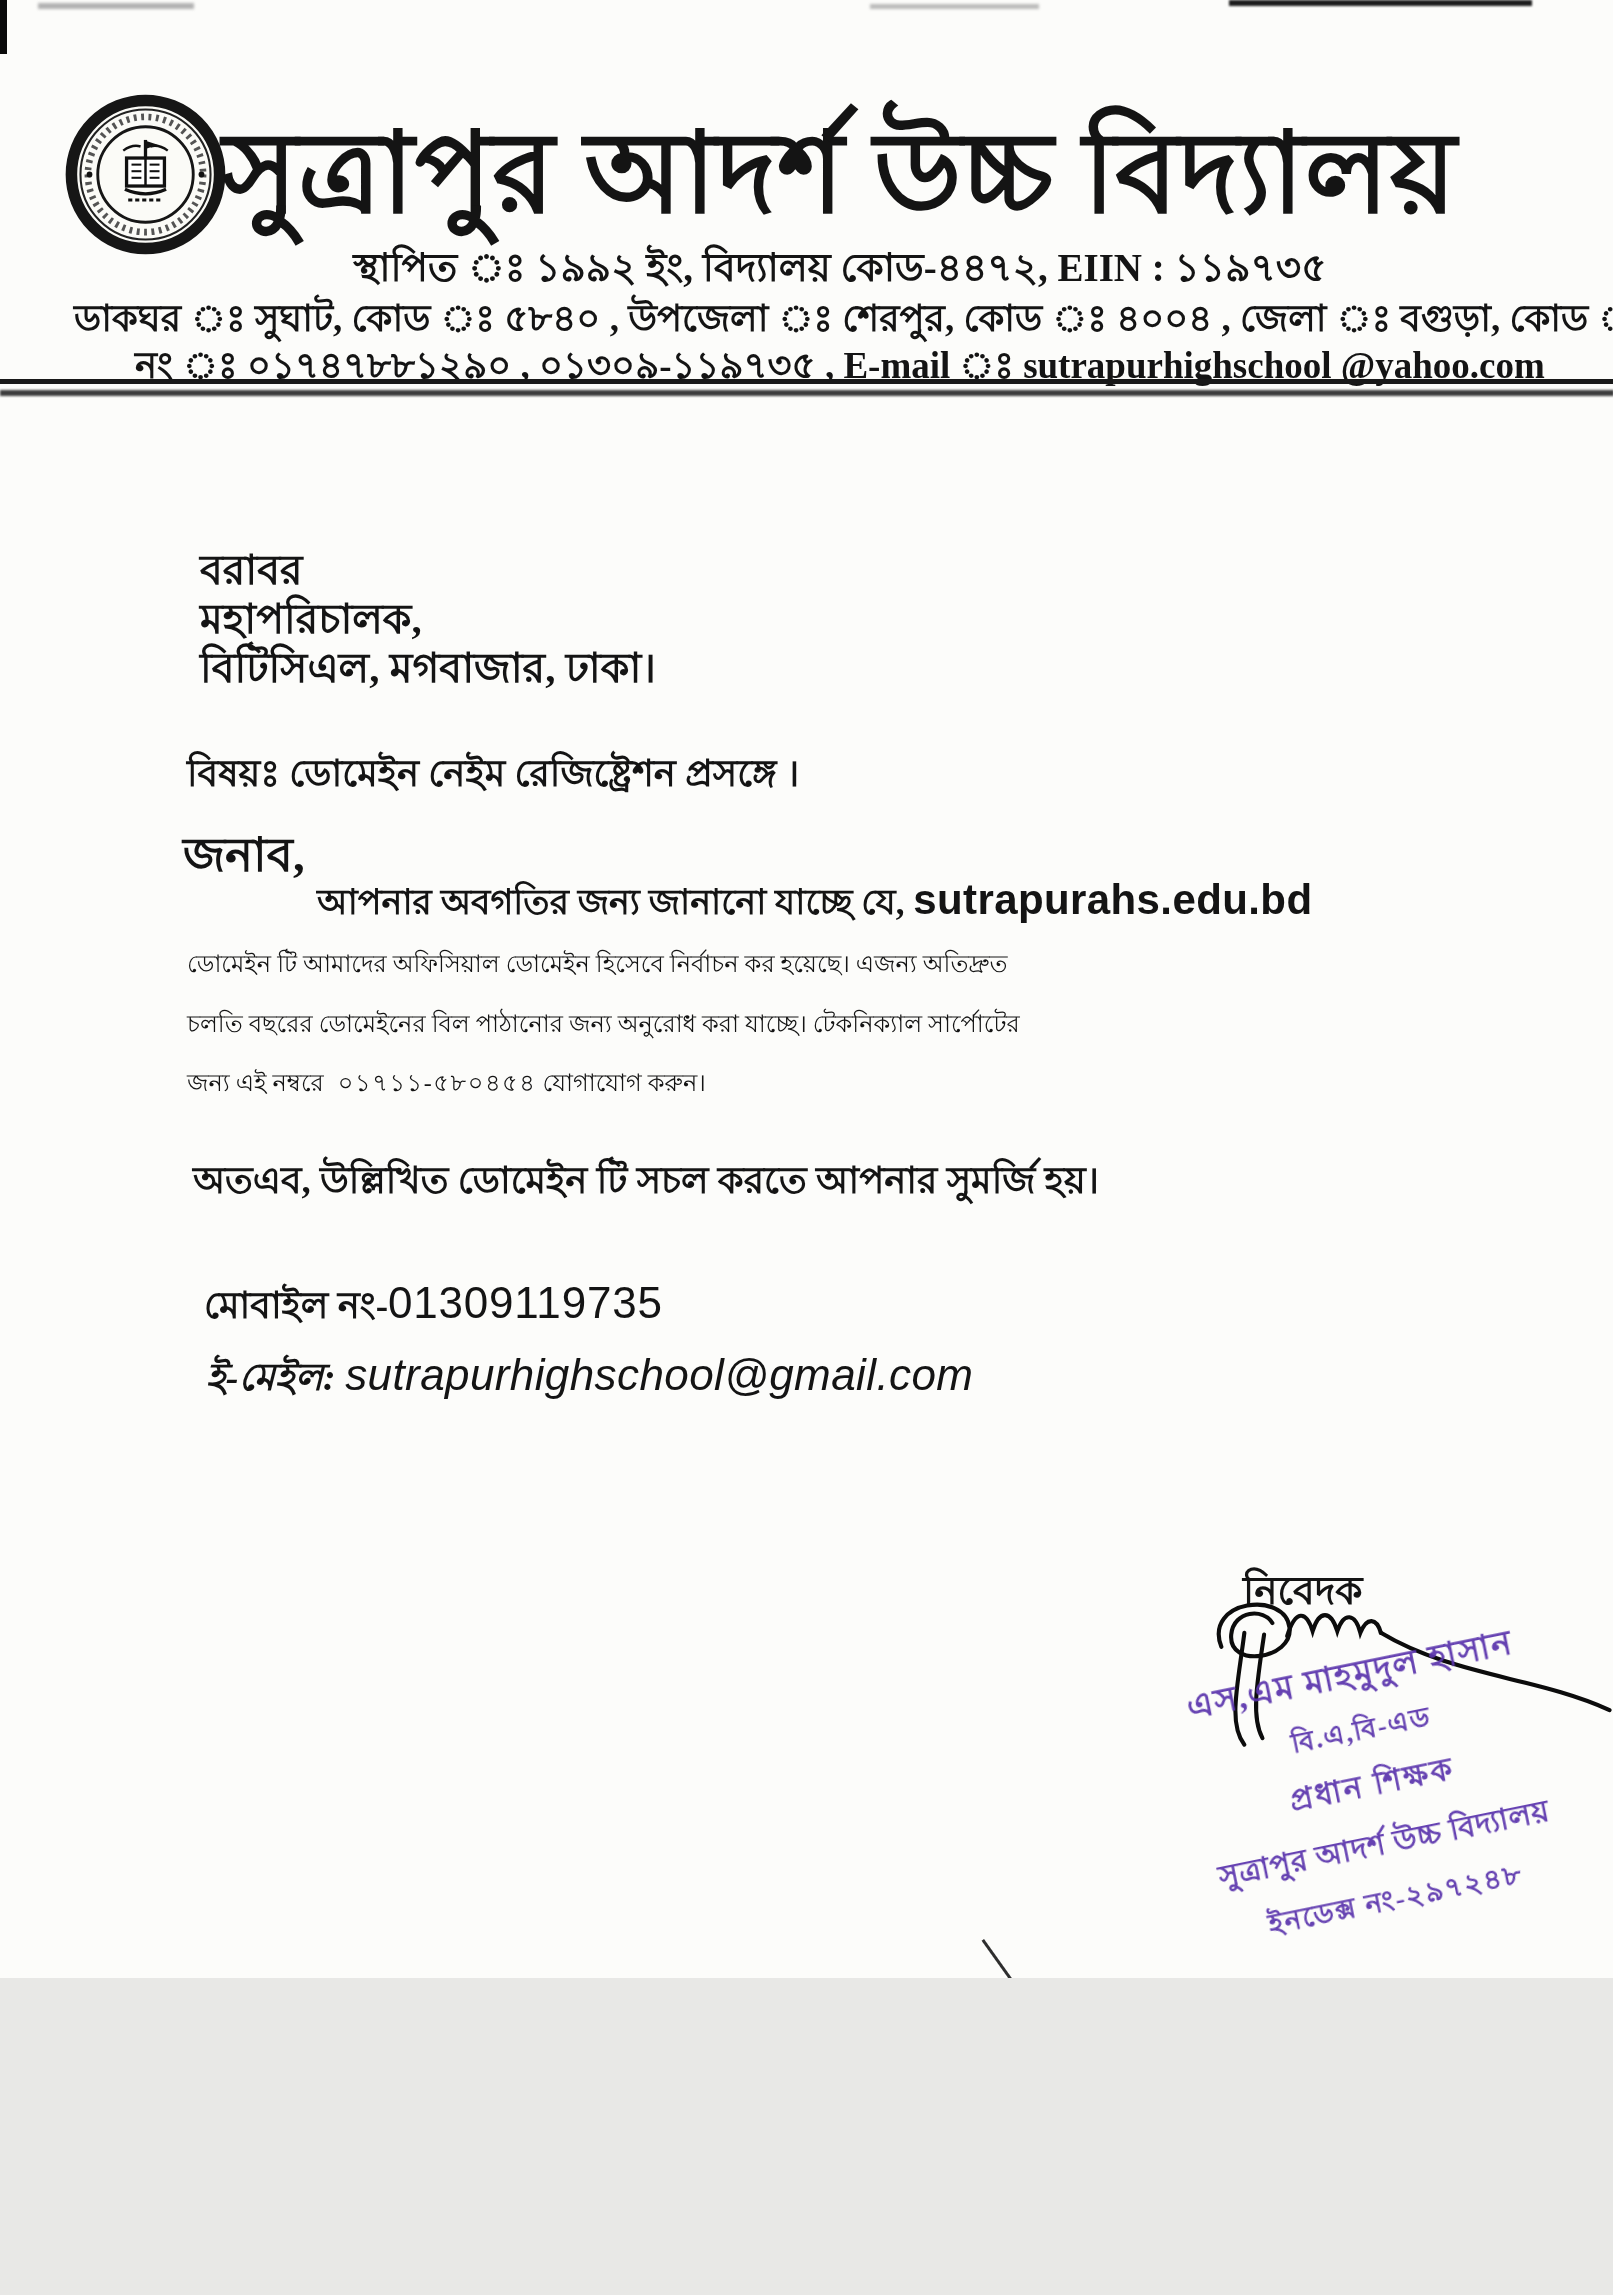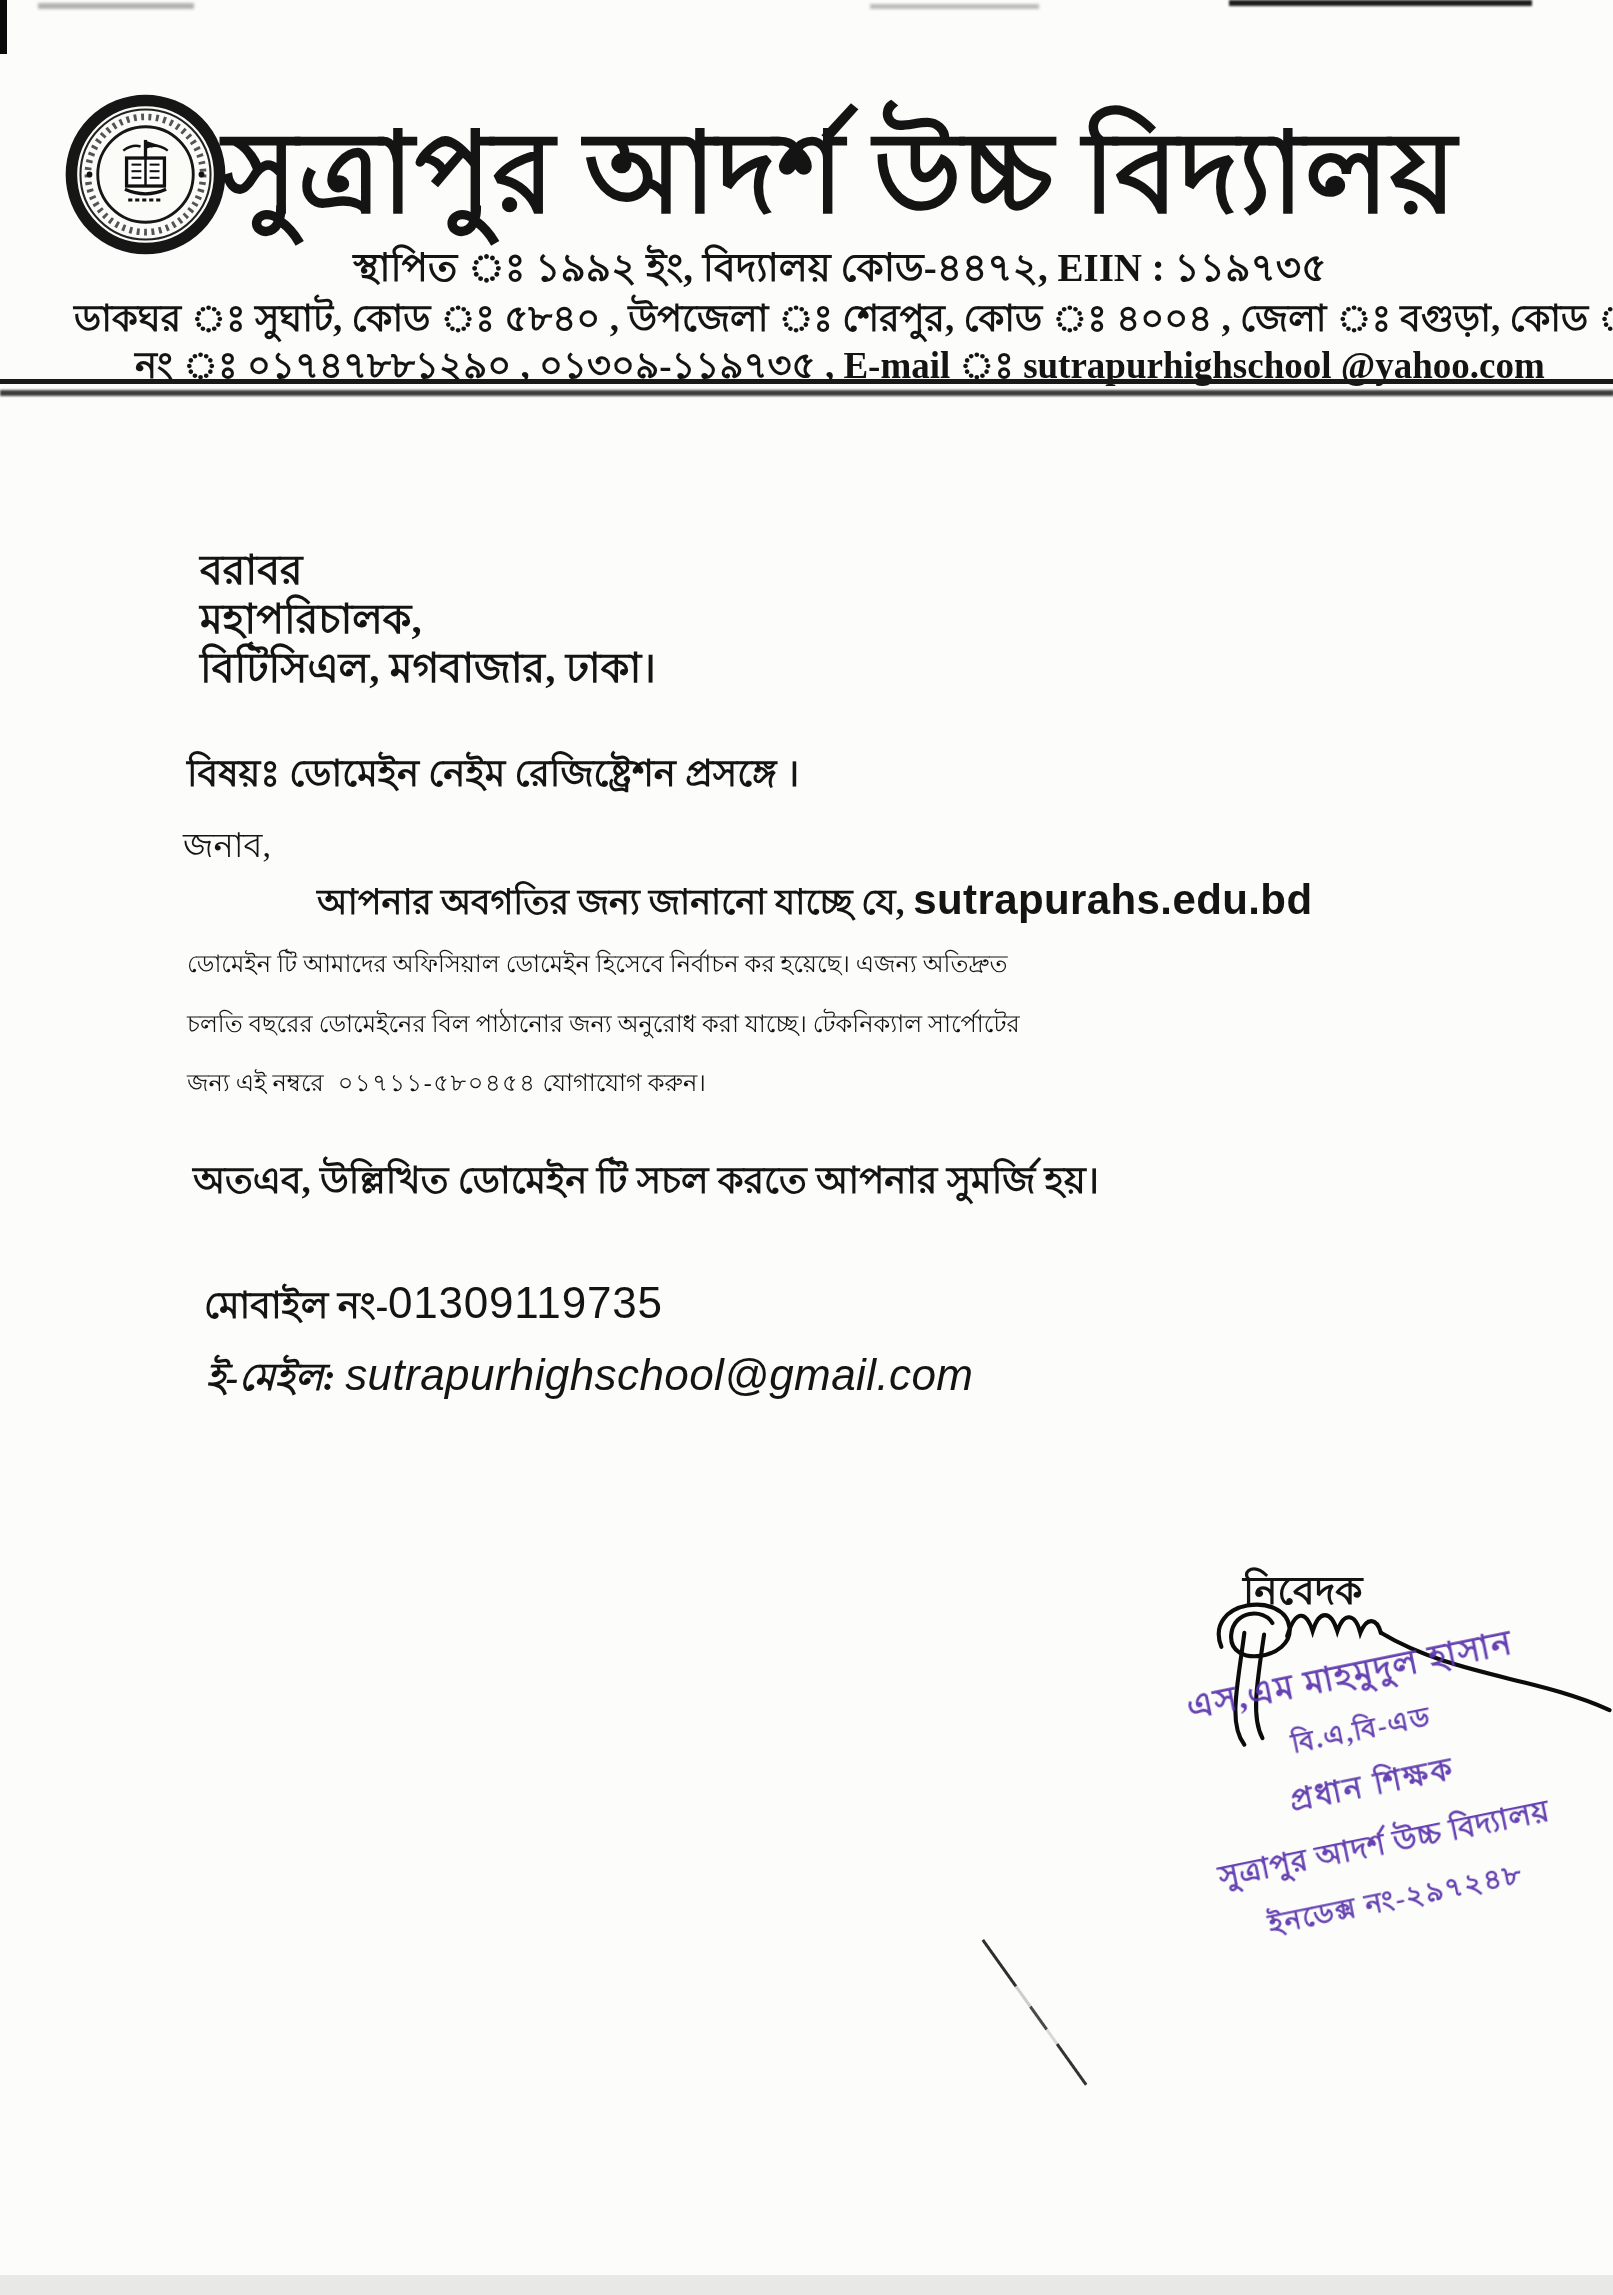--- a/index.html
+++ b/index.html
@@ -1,19 +1,19 @@
 <!DOCTYPE html>
 <html style="font-size:13px"><head>
 <meta charset="utf-8">
 <style>
   html,body{margin:0;padding:0;}
   body{background:#e8e8e6;}
   .page{
     position:relative;
-    width:1614px;height:2275px;
+    width:1614px;height:1978px;
     background:#fcfcfa;
     overflow:hidden;
     color:#141414;
     font-family:"Liberation Serif","DejaVu Serif",serif;
   }
   .abs{position:absolute;}
   .latin{font-family:"Liberation Sans","DejaVu Sans",sans-serif;}
 
   
   .edge-left{left:0;top:0;width:7.4px;height:54px;background:#0a0a0a;filter:blur(0.5px);}
@@ -37,21 +37,21 @@
   .hdr-meta{top:237px;font-size:39px;}
   .hdr-addr{top:289px;font-size:37px;}
   .hdr-contact{top:336px;font-size:37px;}
   .rule-1{left:0;right:0;top:379px;height:5px;background:#191919;}
   .rule-2{left:0;right:0;top:390px;height:5.8px;background:#3d3d3d;filter:blur(1px);}
 
   
   .recipient{left:200px;top:546px;font-size:41px;font-weight:700;line-height:49px;}
   .subject-line{left:187px;top:744px;font-size:37px;font-weight:700;}
   .subject-label{font-weight:800;}
-  .salutation{left:183px;top:819px;font-size:34px;font-weight:400;}
+  .salutation{left:183px;top:819px;font-size:47px;font-weight:700;}
   .intro-line{left:317px;top:875px;font-size:35px;font-weight:700;white-space:nowrap;}
   .domain-name{font-size:42px;font-weight:700;letter-spacing:0.4px;}
   .para-line{left:187px;font-size:24px;font-weight:400;white-space:nowrap;}
   .para-1{top:945px;}
   .para-2{top:1005px;}
   .para-3{top:1064px;}
   .support-number{letter-spacing:1.6px;margin-left:8px;}
   .closing-line{left:193px;top:1151px;font-size:37px;font-weight:700;}
   .mobile-line{left:204px;top:1276px;font-size:37px;font-weight:700;}
   .mobile-number{font-size:44px;font-weight:400;letter-spacing:0.8px;}

